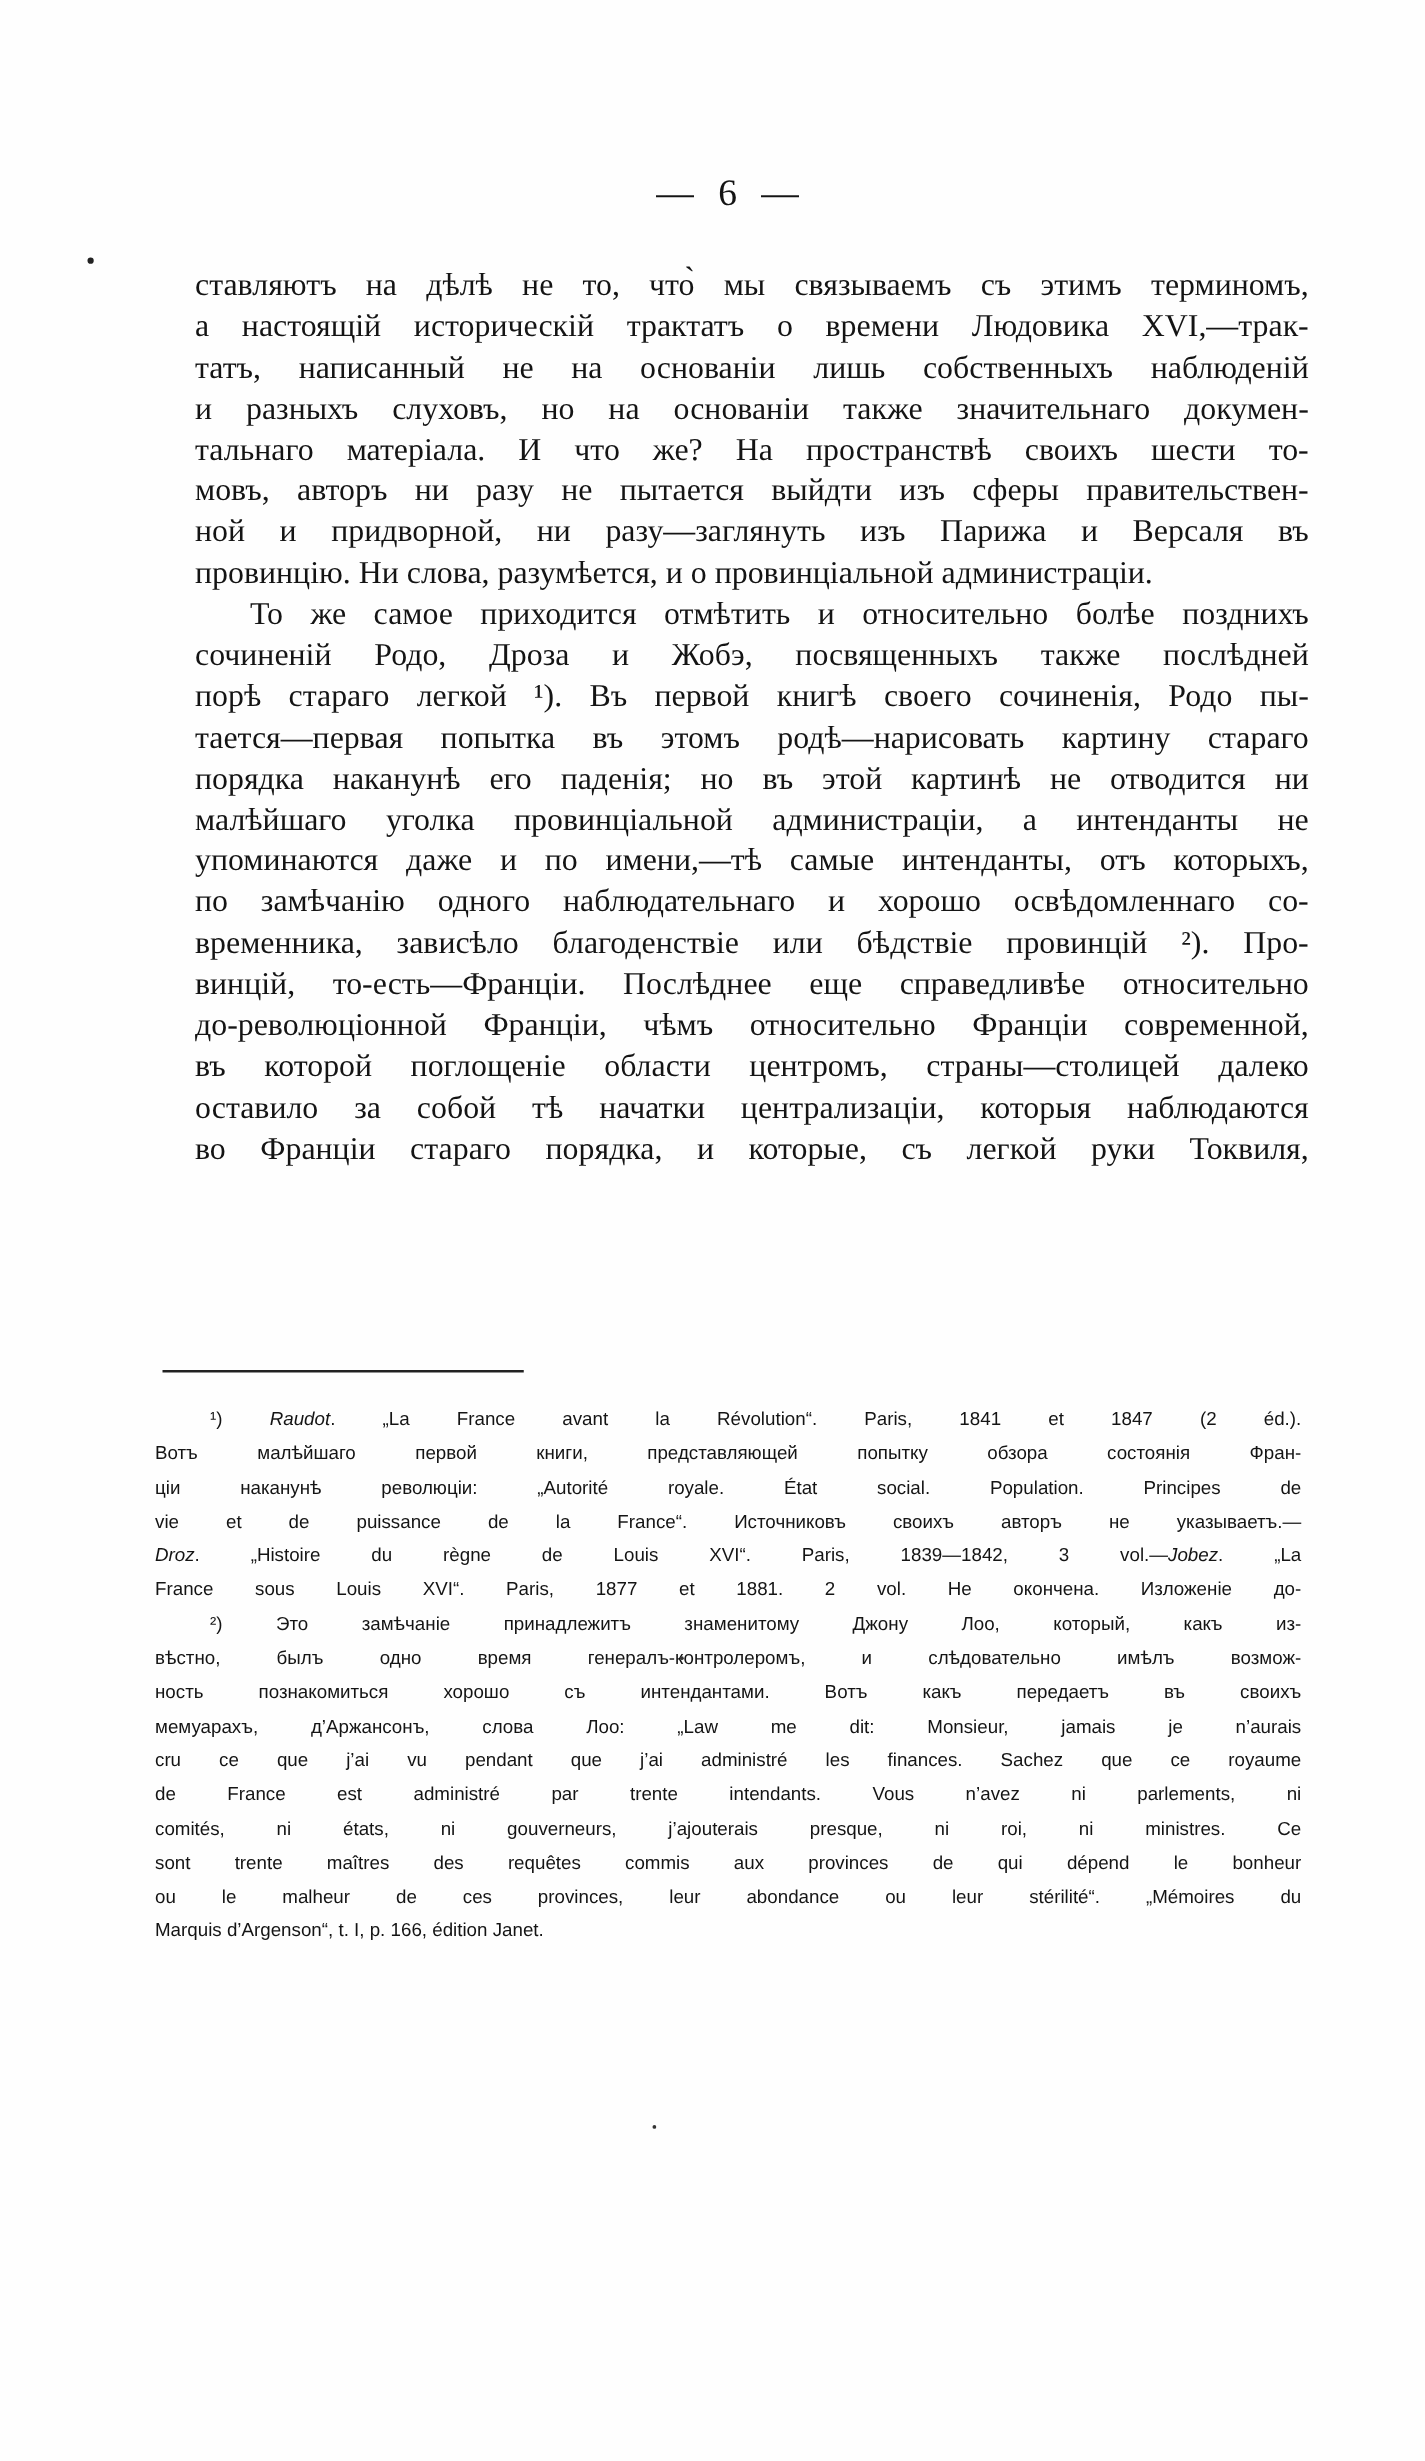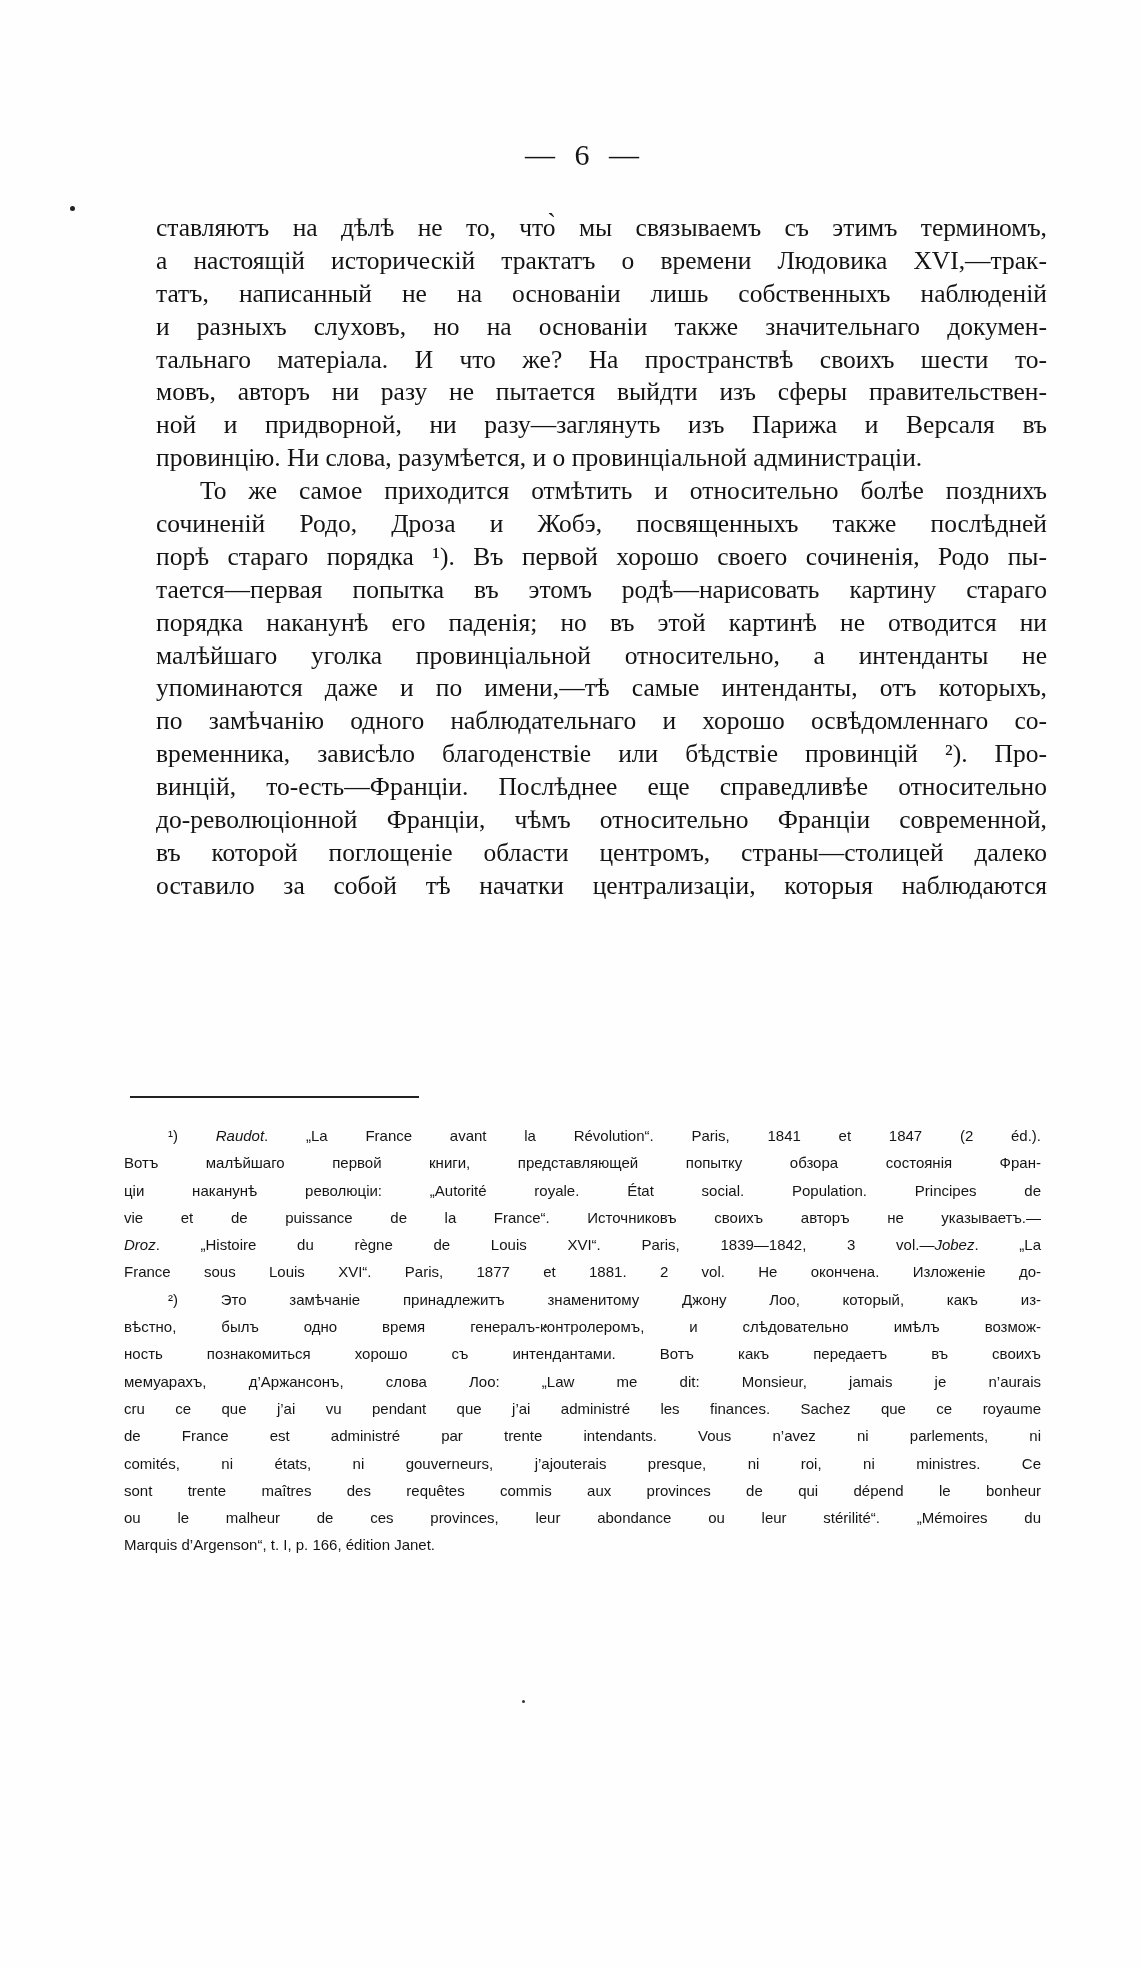--- a/index.html
+++ b/index.html
@@ -35,31 +35,32 @@
     <span class="line">ставляютъ на дѣлѣ не то, что̀ мы связываемъ съ этимъ терминомъ,</span>
     <span class="line">а настоящій историческій трактатъ о времени Людовика XVI,—трак-</span>
     <span class="line">татъ, написанный не на основаніи лишь собственныхъ наблюденій</span>
     <span class="line">и разныхъ слуховъ, но на основаніи также значительнаго докумен-</span>
     <span class="line">тальнаго матеріала. И что же? На пространствѣ своихъ шести то-</span>
     <span class="line">мовъ, авторъ ни разу не пытается выйдти изъ сферы правительствен-</span>
     <span class="line">ной и придворной, ни разу—заглянуть изъ Парижа и Версаля въ</span>
     <span class="line last">провинцію. Ни слова, разумѣется, и о провинціальной администраціи.</span>
     <span class="line indent">То же самое приходится отмѣтить и относительно болѣе позднихъ</span>
     <span class="line">сочиненій Родо, Дроза и Жобэ, посвященныхъ также послѣдней</span>
-    <span class="line">порѣ стараго порядка ¹). Въ первой хорошо своего сочиненія, Родо пы-</span>
+    <span class="line">порѣ стараго легкой ¹). Въ первой книгѣ своего сочиненія, Родо пы-</span>
     <span class="line">тается—первая попытка въ этомъ родѣ—нарисовать картину стараго</span>
     <span class="line">порядка наканунѣ его паденія; но въ этой картинѣ не отводится ни</span>
-    <span class="line">малѣйшаго уголка провинціальной относительно, а интенданты не</span>
+    <span class="line">малѣйшаго уголка провинціальной администраціи, а интенданты не</span>
     <span class="line">упоминаются даже и по имени,—тѣ самые интенданты, отъ которыхъ,</span>
     <span class="line">по замѣчанію одного наблюдательнаго и хорошо освѣдомленнаго со-</span>
     <span class="line">временника, зависѣло благоденствіе или бѣдствіе провинцій ²). Про-</span>
     <span class="line">винцій, то-есть—Франціи. Послѣднее еще справедливѣе относительно</span>
     <span class="line">до-революціонной Франціи, чѣмъ относительно Франціи современной,</span>
     <span class="line">въ которой поглощеніе области центромъ, страны—столицей далеко</span>
     <span class="line">оставило за собой тѣ начатки централизаціи, которыя наблюдаются</span>
+    <span class="line">во Франціи стараго порядка, и которые, съ легкой руки Токвиля,</span>
   </div>
 
   <div class="rule"></div>
 
   <div class="footnotes">
 
     <span class="fline indent"><span>¹)</span> <span class="it">Raudot</span><span>. „La France avant la Révolution“. Paris, 1841 et 1847 (2 éd.).</span></span>
     <span class="fline">Вотъ малѣйшаго первой книги, представляющей попытку обзора состоянія Фран-</span>
     <span class="fline">ціи наканунѣ революціи: „Autorité royale. État social. Population. Principes de</span>
     <span class="fline">vie et de puissance de la France“. Источниковъ своихъ авторъ не указываетъ.—</span>

